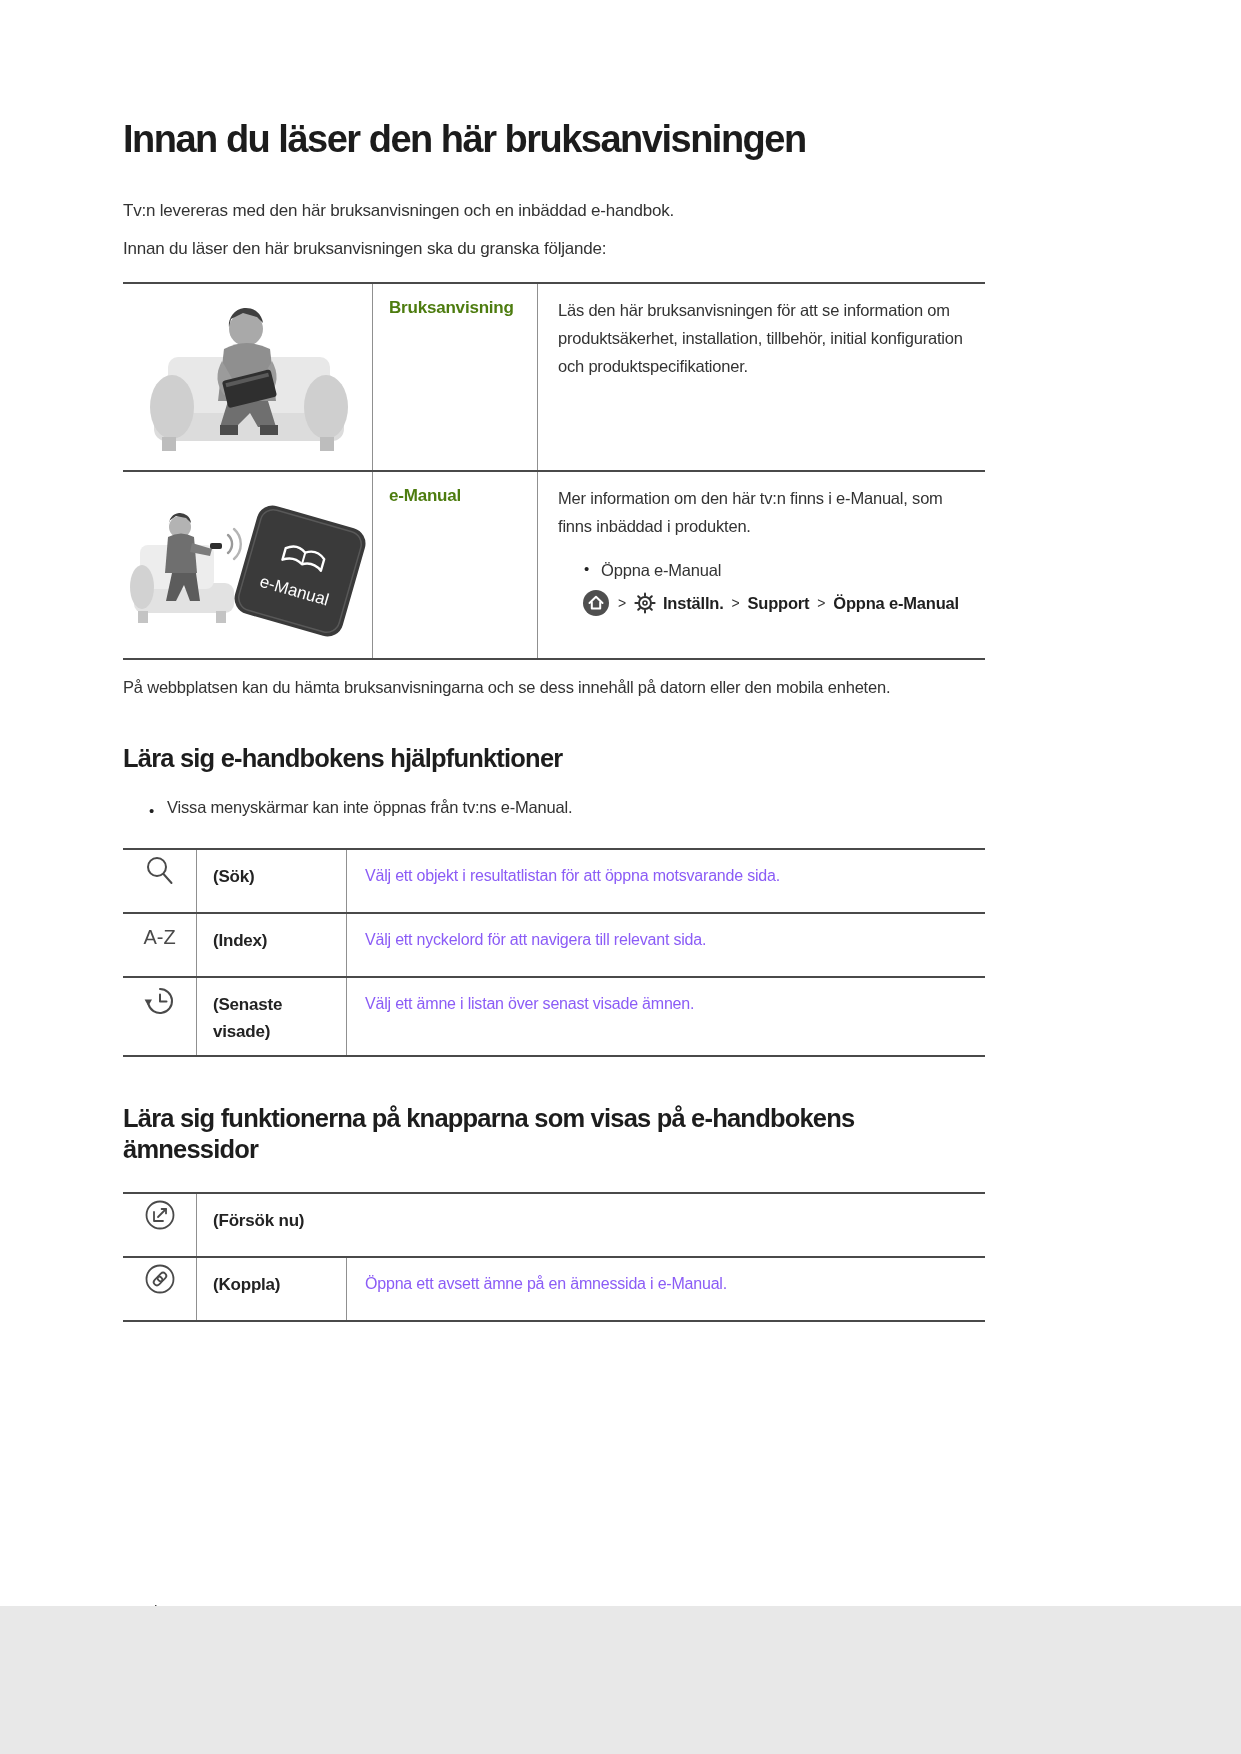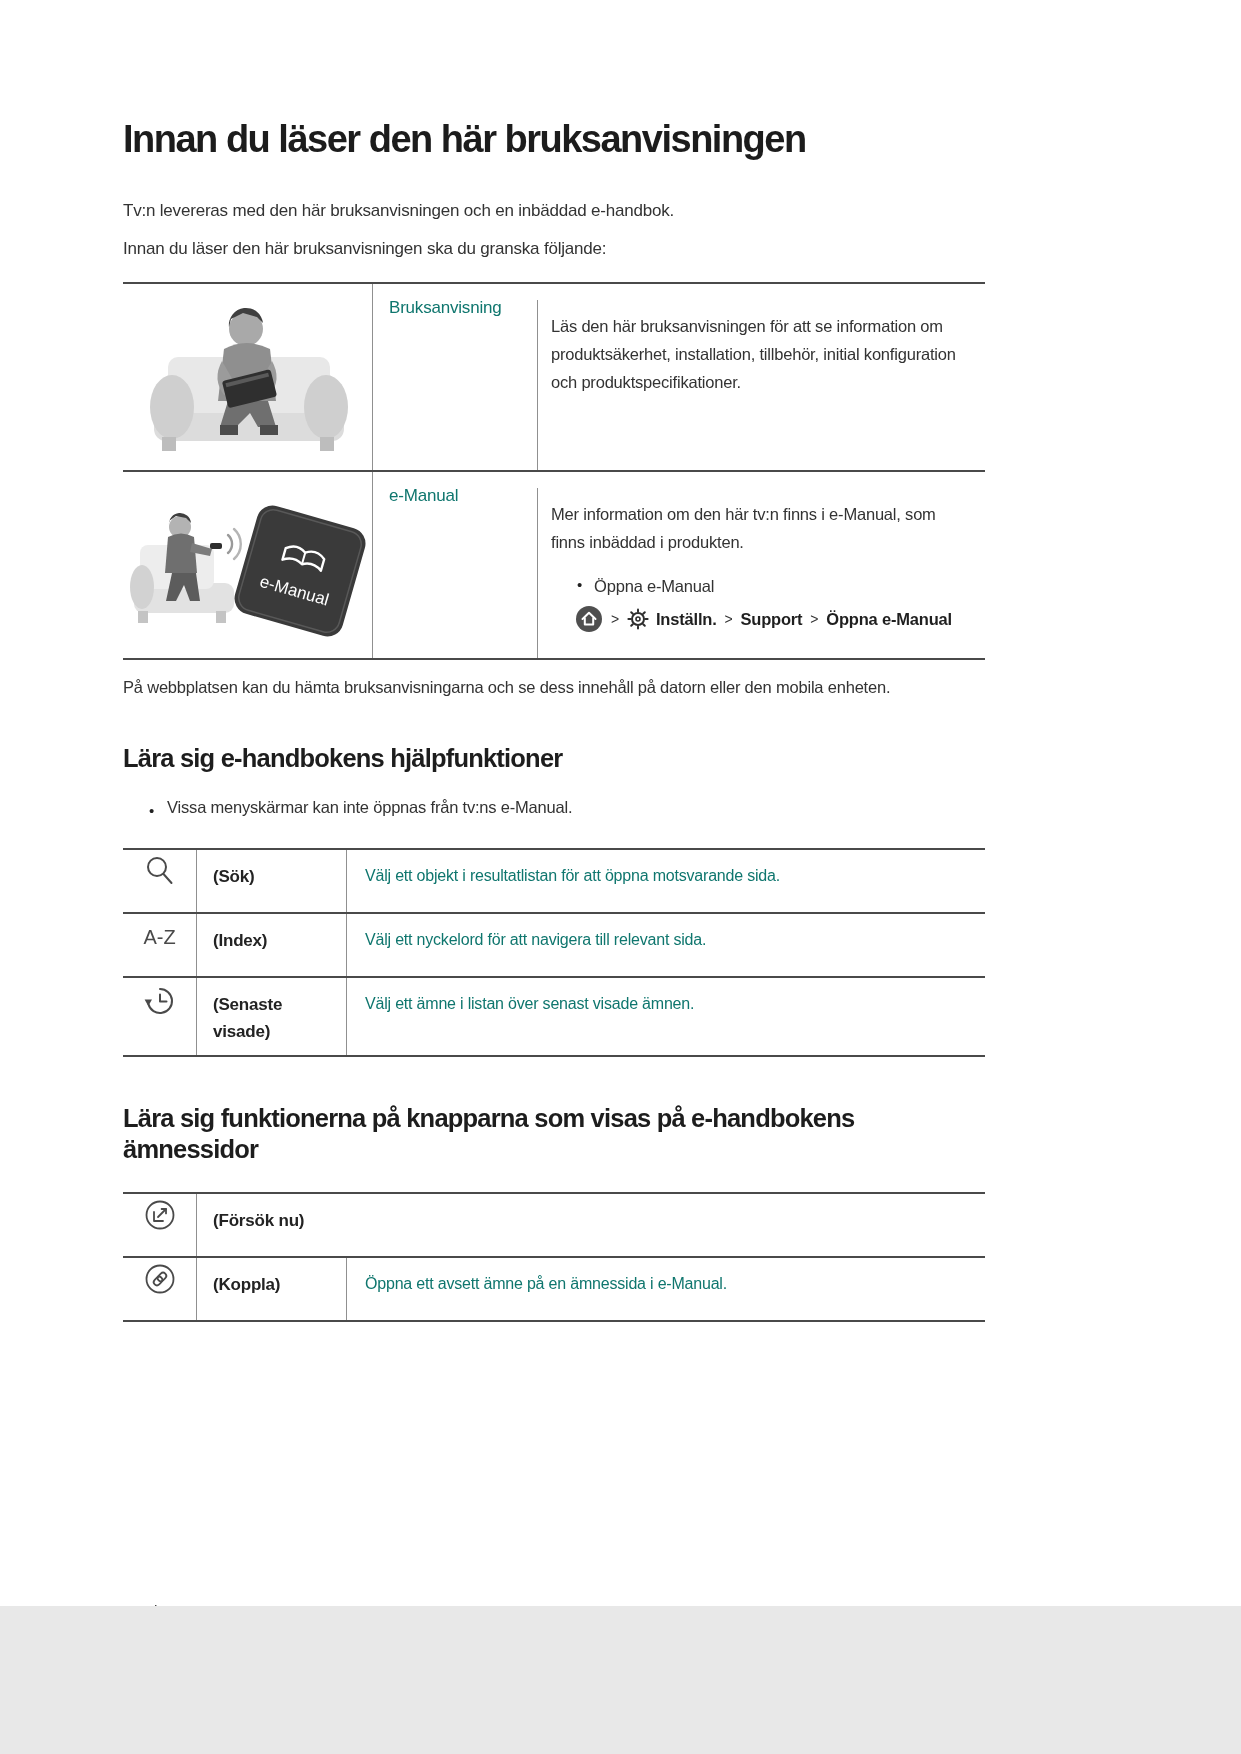--- a/index.html
+++ b/index.html
@@ -15,25 +15,25 @@
     letter-spacing:-1.5px;line-height:1.15;
   }
   p.intro{margin:0 0 13px 0;font-size:17px;line-height:1.5;color:#333;letter-spacing:-0.2px;}
 
   
   .t1{margin-top:20px;border-bottom:2px solid #4a4a4a;}
   .t1-row{display:grid;grid-template-columns:249px 165px 1fr;border-top:2px solid #4a4a4a;min-height:186px;}
   .t1-row .img-cell{display:flex;align-items:center;justify-content:center;padding:6px 0;}
   .t1-row .label-cell{
     border-left:1px solid #909090;padding:14px 8px 0 16px;
-    font-size:17px;font-weight:400;color:#0f766e;letter-spacing:-0.2px;
+    font-size:17px;font-weight:700;color:#4d7c0f;letter-spacing:-0.2px;
   }
   .t1-row .desc-cell{
-    border-left:1px solid #909090;padding:12px 14px 0 13px;
-    font-size:16.5px;line-height:1.72;color:#333;letter-spacing:-0.2px;margin-top:16px;
+    border-left:1px solid #909090;padding:12px 14px 0 20px;
+    font-size:16.5px;line-height:1.72;color:#333;letter-spacing:-0.2px;
   }
   .t1-row .desc-cell p{margin:0;}
   .bullet-line{display:flex;align-items:flex-start;gap:12px;margin:16px 0 4px 26px;font-size:16.5px;color:#333;}
   .bullet-line .dot,.note-bullet .dot{font-size:15px;line-height:1.7;color:#222;}
   .path-line{display:flex;align-items:center;gap:7px;margin:4px 0 0 24px;font-size:16.5px;color:#222;}
   .path-line b{font-weight:700;color:#1f1f1f;letter-spacing:-0.2px;}
   .path-line .sep{font-size:14px;color:#333;padding:0 1px;}
   .home-badge{display:inline-flex;width:28px;height:28px;}
   .gear-wrap{display:inline-flex;width:22px;height:22px;}
 
@@ -50,21 +50,21 @@
   
   .t2{margin-top:24px;border-bottom:2px solid #4a4a4a;}
   .t2-row{display:grid;grid-template-columns:73px 150px 1fr;border-top:2px solid #4a4a4a;min-height:62px;}
   .t2-row .icon-cell{display:flex;justify-content:center;align-items:flex-start;padding-top:4px;}
   .t2-row .label-cell{
     border-left:1px solid #909090;padding:13px 10px 10px 16px;
     font-size:17px;font-weight:700;color:#232323;line-height:1.6;letter-spacing:-0.2px;
   }
   .t2-row .desc-cell{
     border-left:1px solid #909090;padding:13px 14px 10px 18px;
-    font-size:16px;line-height:1.6;color:#0f766e;letter-spacing:-0.2px;
+    font-size:16px;line-height:1.6;color:#8b5cf6;letter-spacing:-0.2px;
   }
   .az-glyph{font-size:20px;color:#4a4a4a;letter-spacing:0;margin-top:8px;}
 
   .footer{position:absolute;left:112px;top:1602px;font-size:15.5px;color:#3d3d3d;letter-spacing:-0.2px;}
   .faint-band{position:absolute;left:0;top:1694px;width:1241px;height:7px;background:#f7f7f7;}
 </style>
 </head>
 <body>
 
 <div class="page">

